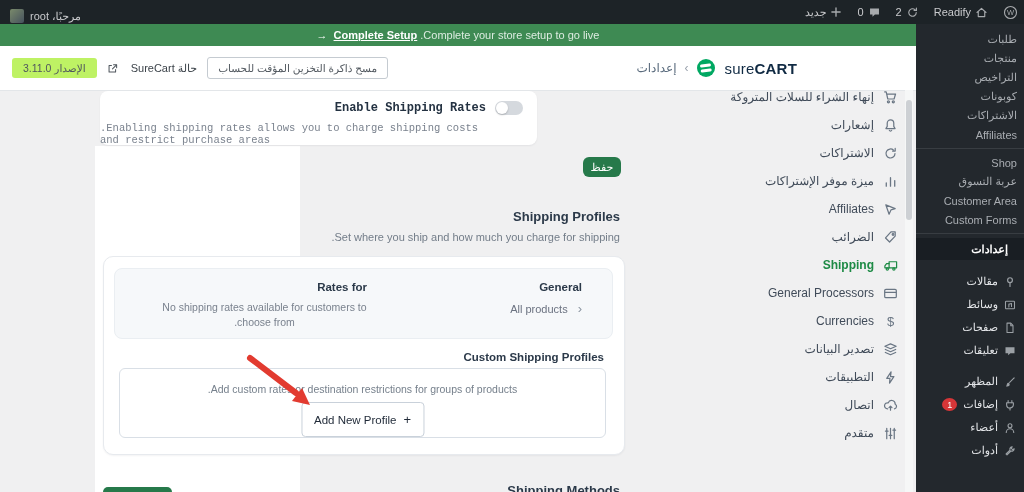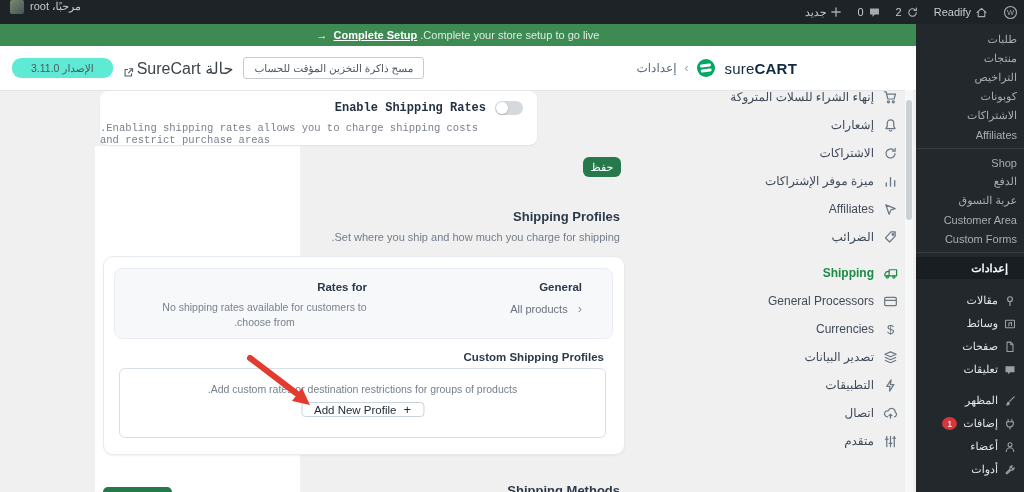--- a/index.html
+++ b/index.html
@@ -6,62 +6,62 @@
   .stage{position:relative;width:1024px;height:492px;overflow:hidden;background:#f0f0f1;
          font-family:"Liberation Sans",sans-serif;-webkit-font-smoothing:antialiased;}
   .abs{position:absolute;}
   svg{display:block;}
 
   
   .adminbar{left:0;top:0;width:1024px;height:24px;background:#1d2327;color:#c9cacd;font-size:11px;}
   .ab-right{position:absolute;right:6px;top:0;height:24px;display:flex;align-items:center;gap:15px;direction:rtl;}
   .ab-item{display:flex;align-items:center;gap:4px;color:#c9cacd;cursor:default;}
   .ab-item .ic{color:#a7aaad;}
-  .ab-left{position:absolute;left:10px;top:0;height:32px;display:flex;align-items:flex-start;gap:6px;}
+  .ab-left{position:absolute;left:10px;top:0;height:32px;display:flex;align-items:center;gap:6px;}
   .avatar{width:14px;height:14px;background:linear-gradient(135deg,#7a8a6b,#46525e);border-radius:2px;}
   .howdy{direction:rtl;color:#c9cacd;}
 
   
   .banner{left:0;top:24px;width:916px;height:22px;background:#3e8a53;display:flex;align-items:center;justify-content:center;gap:3px;color:#fff;font-size:11px;}
   .banner .arrow{font-size:11px;margin-right:3px;}
   .banner .cta{font-weight:bold;text-decoration:underline;cursor:pointer;}
   .banner .msg{color:#ddece1;}
 
   
   .scheader{left:0;top:46px;width:916px;height:44px;background:#fff;border-bottom:1px solid #e3e6e9;}
   .sch-right{position:absolute;right:119px;top:0;height:44px;display:flex;align-items:center;gap:8px;direction:rtl;}
   .sc-logo{display:flex;align-items:center;gap:10px;direction:ltr;}
   .sc-circle{width:18px;height:18px;border-radius:50%;background:#00a862;position:relative;}
   .sc-circle::after{content:"";position:absolute;left:3px;top:5px;width:11px;height:3px;border-radius:2px;background:#fff;transform:rotate(-8deg);box-shadow:0 5px 0 #fff;}
   .sc-word{font-size:15px;color:#102a43;letter-spacing:.2px;}
   .sc-word .b{font-weight:bold;}
   .crumb-sep{color:#9aa2ad;font-size:12px;}
   .crumb{color:#5a6b7d;font-size:12px;cursor:pointer;}
   .sch-left{position:absolute;left:12px;top:0;height:44px;display:flex;align-items:center;gap:10px;}
-  .ver-badge{background:#5eead4;color:#50575e;font-size:10.5px;padding:4px 19px;border-radius:9px;direction:rtl;}
-  .status-link{display:flex;align-items:flex-end;gap:3px;color:#3c434a;font-size:16px;cursor:pointer;}
+  .ver-badge{background:#bef264;color:#50575e;font-size:10.5px;padding:4px 11px;border-radius:3px;direction:rtl;}
+  .status-link{display:flex;align-items:center;gap:13px;color:#3c434a;font-size:11px;cursor:pointer;}
   .status-link .ic{color:#50575e;}
   .status-link .t{direction:rtl;}
   .cache-btn{border:1px solid #c5cbd1;background:#fff;color:#50575e;font-size:10.5px;padding:4px 10px;border-radius:3px;direction:rtl;cursor:pointer;font-family:inherit;}
 
   
   .wpsb{left:916px;top:24px;width:108px;height:468px;background:#23282d;direction:rtl;color:#a9adb2;font-size:11px;}
   .sub-item{height:19px;display:flex;align-items:center;padding-right:7px;cursor:pointer;}
   .wpsb .divider{height:1px;background:#383d42;margin:4px 0;}
   .active-item{height:22px;display:flex;align-items:center;padding-right:16px;background:#191e23;color:#fff;font-weight:bold;cursor:pointer;}
   .menu-gap{height:10px;}
   .wp-item{height:23px;display:flex;align-items:center;gap:6px;padding-right:8px;color:#e3e5e8;font-size:11px;cursor:pointer;}
   .wp-item .wic{color:#9ba0a5;flex:0 0 auto;}
   .wp-badge{min-width:13px;height:13px;border-radius:50%;background:#d63638;color:#fff;font-size:9px;display:flex;align-items:center;justify-content:center;padding:0 1px;}
 
   
   .setnav{left:690px;top:83px;width:208px;direction:rtl;}
   .nav-item{height:28px;display:flex;align-items:center;gap:9px;color:#404b59;font-size:12px;cursor:pointer;}
   .nav-item .ic{color:#6a7684;flex:0 0 auto;width:15px;height:15px;display:flex;align-items:center;justify-content:center;}
-  .nav-item.active{color:#1d8a45;font-weight:bold;margin-top:8px;}
+  .nav-item.active{color:#1d8a45;font-weight:bold;}
   .nav-item.active .ic{color:#1d8a45;}
   .dollar{font-size:13px;font-weight:normal;line-height:1;}
 
   
   .left-panel{left:95px;top:146px;width:205px;height:346px;background:#ffffff;}
   .card1{left:100px;top:91px;width:437px;height:54px;background:#fff;border-radius:8px;box-shadow:0 1px 2px rgba(16,24,40,.06);font-family:Liberation Mono, monospace;}
   .esr-row{position:absolute;right:14px;top:10px;display:flex;align-items:center;gap:9px;}
   .esr-label{font-size:12px;font-weight:bold;color:#243242;}
   .toggle{width:28px;height:14px;border-radius:8px;background:#d5d9de;position:relative;cursor:pointer;}
   .toggle .knob{position:absolute;left:1px;top:1px;width:12px;height:12px;border-radius:50%;background:#fff;box-shadow:0 1px 2px rgba(0,0,0,.2);}
@@ -78,21 +78,21 @@
   .col-general .t{font-size:11.5px;font-weight:bold;color:#2b3949;margin-bottom:8px;}
   .col-general .v{display:flex;align-items:center;gap:10px;justify-content:flex-end;font-size:11px;color:#6b7280;cursor:pointer;}
   .col-general .chev{color:#8b95a1;font-size:13px;}
   .col-rates{position:absolute;left:47px;top:12px;width:205px;text-align:right;}
   .col-rates .t{font-size:11.5px;font-weight:bold;color:#2b3949;margin-bottom:7px;}
   .col-rates .l{font-size:10.5px;color:#7a828e;line-height:1.45;text-align:center;}
 
   .custom-title{position:absolute;right:20px;top:94px;font-size:11.5px;font-weight:bold;color:#2b3949;}
   .custom-box{position:absolute;left:15px;top:111px;width:487px;height:70px;border:1px solid #d9dfe6;border-radius:6px;box-sizing:border-box;}
   .custom-desc{position:absolute;left:0;top:14px;width:100%;text-align:center;font-size:10.5px;color:#76808c;}
-  .add-btn{position:absolute;left:50%;transform:translateX(-50%);top:33px;display:flex;align-items:center;gap:7px;border:1px solid #c9d1da;background:#fff;border-radius:4px;padding:0 12px;font-size:11.5px;color:#1f2937;cursor:pointer;font-family:inherit;}
+  .add-btn{position:absolute;left:50%;transform:translateX(-50%);top:33px;display:flex;align-items:center;gap:7px;border:1px solid #c9d1da;background:#fff;border-radius:4px;padding:10px 12px;font-size:11.5px;color:#1f2937;cursor:pointer;font-family:inherit;}
   .add-btn .plus{font-size:13px;line-height:1;}
 
   .annot{left:240px;top:352px;pointer-events:none;}
 
   .bottom-btn{left:103px;top:487px;width:69px;height:12px;background:#26794a;border-radius:5px 5px 0 0;}
   .bottom-title{left:300px;top:483px;width:320px;text-align:right;font-size:13px;font-weight:bold;color:#2b3949;}
 
   .scrolltrack{left:905px;top:90px;width:8px;height:402px;background:#f6f7f7;}
   .scrollthumb{left:906px;top:100px;width:6px;height:120px;background:#cdd0d4;border-radius:3px;}
 </style>
@@ -186,21 +186,20 @@
   <div class="abs wpsb">
     <div style="height:6px"></div>
     <div class="sub-item">طلبات</div>
     <div class="sub-item">منتجات</div>
     <div class="sub-item">التراخيص</div>
     <div class="sub-item">كوبونات</div>
     <div class="sub-item">الاشتراكات</div>
     <div class="sub-item">Affiliates</div>
     <div class="divider"></div>
     <div class="sub-item">Shop</div>
-    <div class="sub-item">الدفع</div>
     <div class="sub-item">عربة التسوق</div>
     <div class="sub-item">Customer Area</div>
     <div class="sub-item">Custom Forms</div>
     <div class="divider"></div>
     <div class="active-item">إعدادات</div>
     <div class="menu-gap"></div>
     <div class="wp-item">
       <span class="wic">
           <svg width="12" height="12" viewBox="0 0 16 16" fill="none" stroke="currentColor" stroke-width="1.6" stroke-linecap="round">
             <circle cx="8" cy="5.5" r="3.2"></circle>

